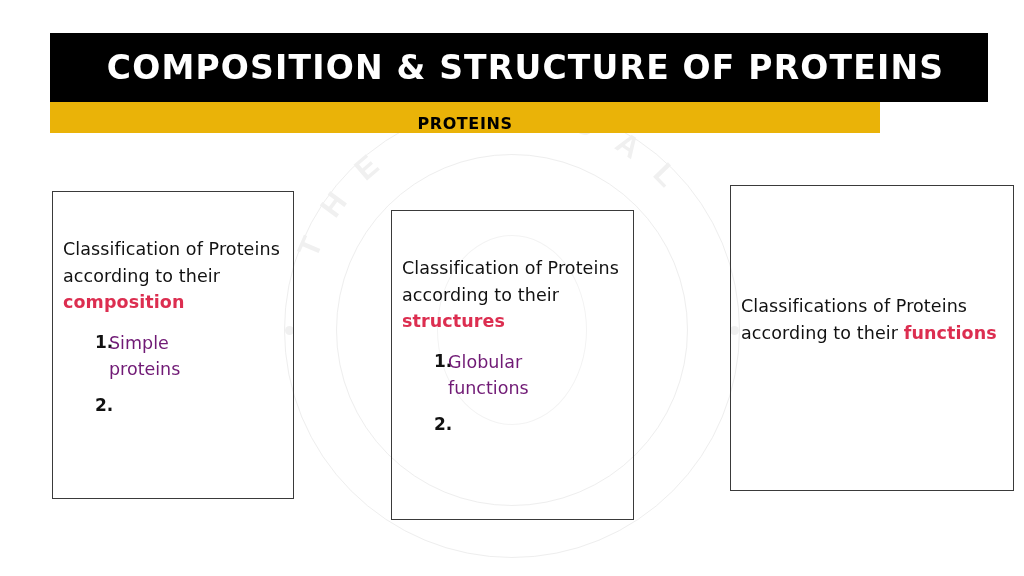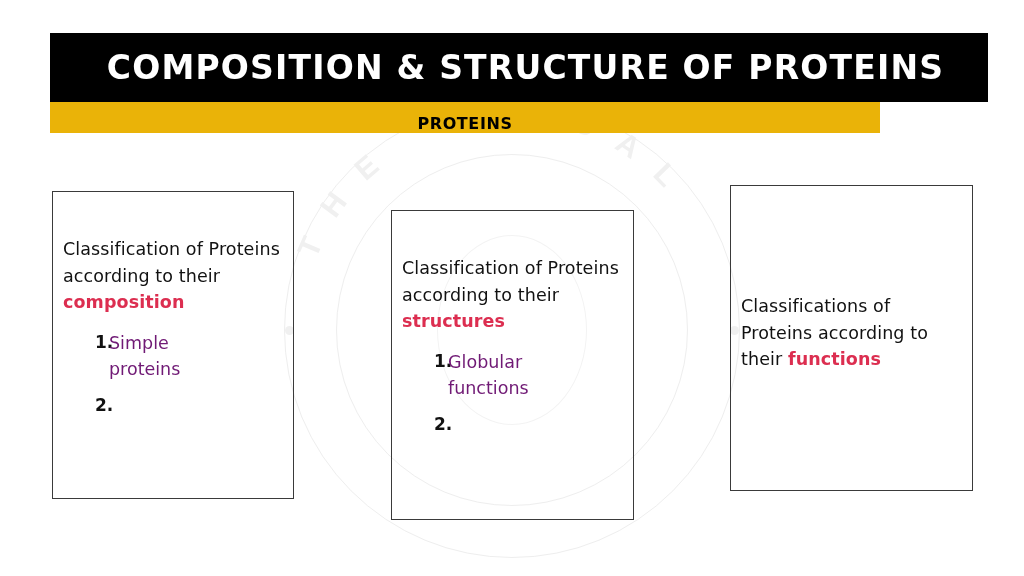--- a/index.html
+++ b/index.html
@@ -121,21 +121,21 @@
   
   .box {
     position: absolute;
     background: transparent;
     border: 1.6px solid #3a3a3a;
     box-sizing: border-box;
     z-index: 2;
   }
   .box-1 { left: 52px;  top: 191px; width: 242px; height: 308px; }
   .box-2 { left: 391px; top: 186px; width: 243px; height: 310px; margin-top: 24px; }
-  .box-3 { left: 730px; top: 185px; width: 243px; height: 306px; }
+  .box-3 { left: 730px; top: 185px; width: 284px; height: 306px; }
 
   .box-inner {
     position: absolute;
     left: 0;
     width: 100%;
     padding: 0 8px 0 10px;
     box-sizing: border-box;
   }
   .box-1 .box-inner { top: 44px; }
   .box-2 .box-inner { top: 44px; }

